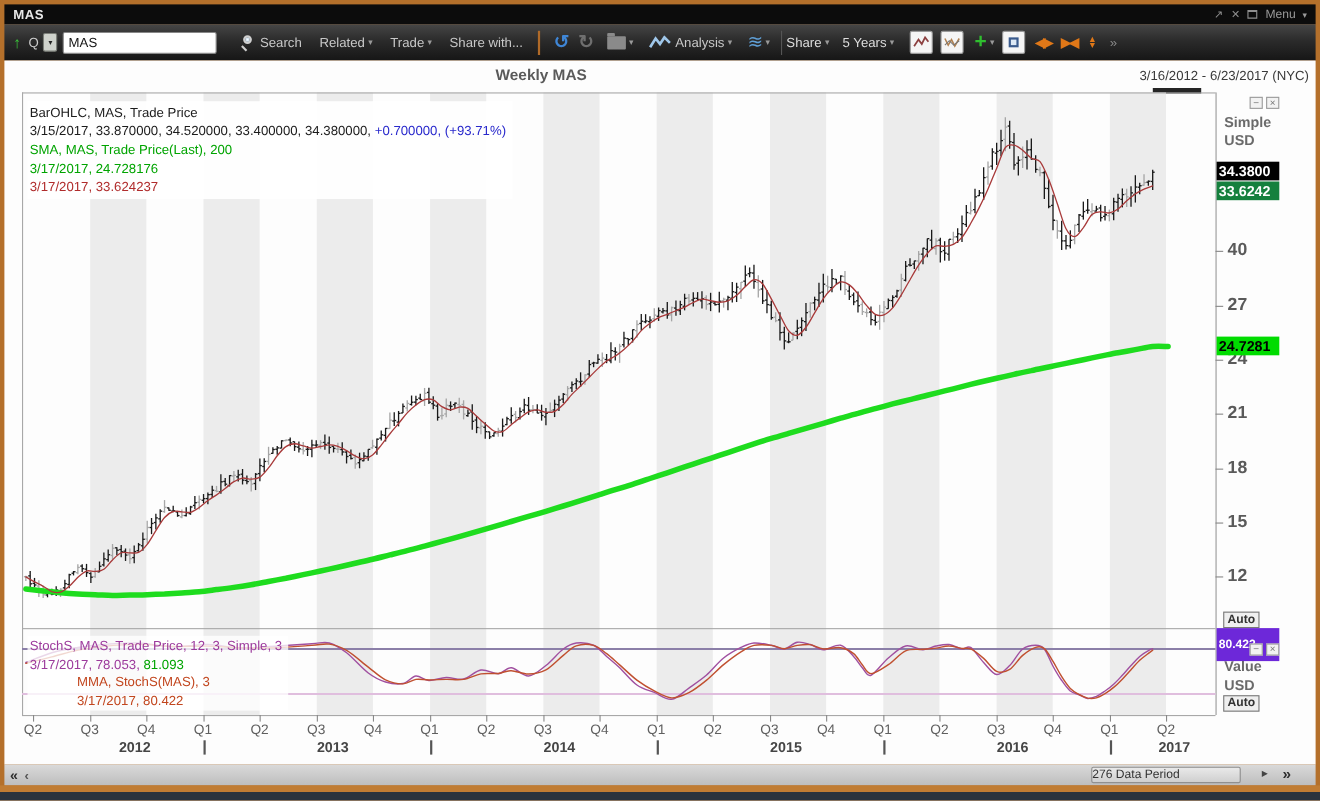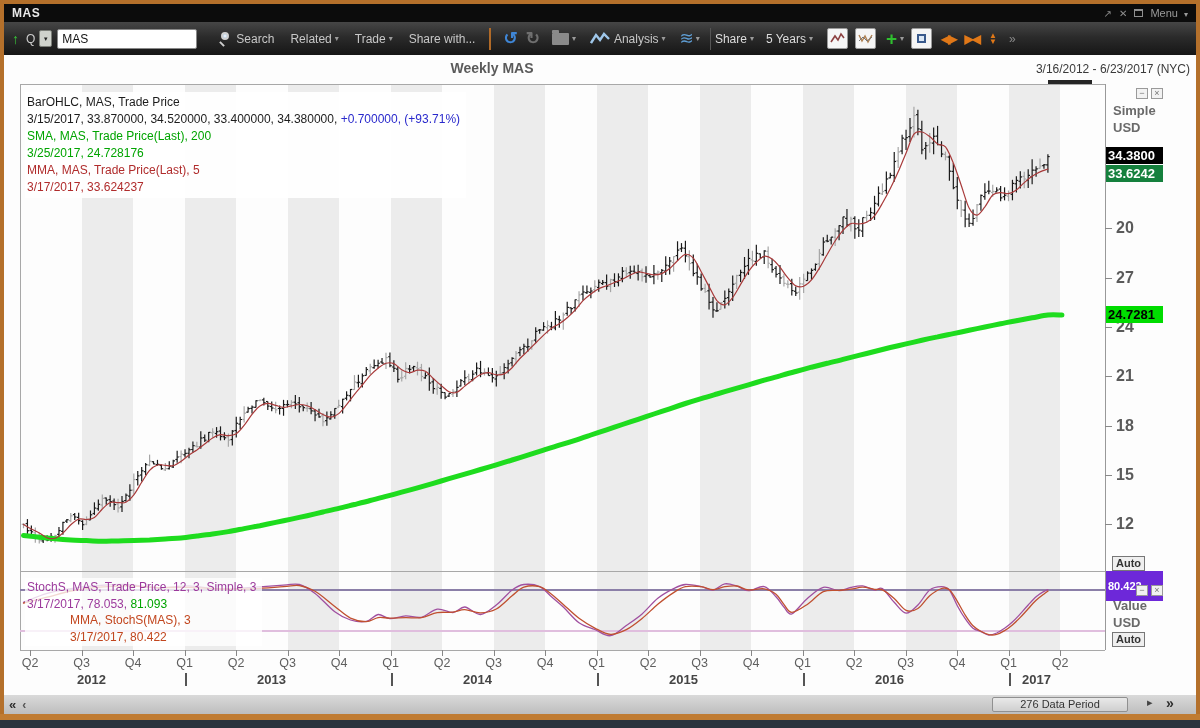--- a/index.html
+++ b/index.html
@@ -77,30 +77,30 @@
   .badge.green { background:#00dc00; color:#000; }
   .badge.stoch { background:#6d28d9; color:#fff; height:30px; font-size:11px; }
   .auto-btn { position:absolute; left:1112px; border:1px solid #777; background:#efefef; color:#333;
               font-size:11px; font-weight:bold; padding:0 3px; line-height:13px; z-index:5; }
   .mini-ic { position:absolute; width:12px; height:11px; border:1px solid #9a9a9a; background:#f2f2f2;
              color:#777; font-size:9px; line-height:9px; text-align:center; z-index:6; }
 
   
   .qtick { position:absolute; top:650px; width:1px; height:6px; background:#888; }
   .q-lab { position:absolute; top:656px; width:34px; margin-left:-17px; text-align:center; font-size:12.5px; color:#5f5f5f; }
-  .yr-lab { position:absolute; top:672px; width:60px; margin-left:-30px; text-align:left; font-size:13px; font-weight:bold; color:#454545; }
+  .yr-lab { position:absolute; top:672px; width:60px; margin-left:-30px; text-align:right; font-size:13px; font-weight:bold; color:#454545; }
   .yr-sep { position:absolute; top:673px; width:2px; height:13px; background:#555; }
 
   
   .scrollbar { position:absolute; left:4px; top:695px; width:1192px; height:19px;
                background:linear-gradient(#dadada,#bdbdbd); display:flex; align-items:center; }
   .sb-left { display:flex; align-items:center; gap:6px; margin-left:5px; color:#2e2e2e; font-weight:bold; font-size:13px; }
   .sb-sm { color:#555; font-size:12px; }
   .sb-btn { position:absolute; left:988px; top:2px; width:136px; height:15px; background:linear-gradient(#e9e9e9,#cfcfcf);
-            border:1px solid #909090; border-radius:2px; font-size:11px; color:#333; text-align:center; line-height:13px; }
+            border:1px solid #909090; border-radius:2px; font-size:11px; color:#333; text-align:left; line-height:13px; }
   .sb-r1 { position:absolute; left:1143px; top:1px; color:#444; font-size:11px; }
   .sb-r2 { position:absolute; left:1162px; top:0px; color:#2e2e2e; font-size:14px; font-weight:bold; }
   .bottom-strip { position:absolute; left:0; top:720px; width:1200px; height:8px; background:#2a333d; }
   .bottom-strip2 { position:absolute; left:0; top:714px; width:1200px; height:6px; background:#c07c33; }
 </style>
 </head>
 <body>
 
 <div class="screen">
 
@@ -986,38 +986,37 @@
       <line x1="0" y1="15" x2="1085" y2="15" stroke="#8b7fa8" stroke-width="2"></line>
       <line x1="0" y1="55.90909090909091" x2="1085" y2="55.90909090909091" stroke="#e0bede" stroke-width="2"></line>
       <path d="M3.5,27.272727272727273C7.4,25.8 19.3,20.7 27.1,18.4C35.0,16.1 42.9,14.9 50.8,13.6C58.7,12.4 65.2,11.6 74.4,10.9C83.6,10.2 95.4,9.2 105.9,9.5C116.4,9.9 127.0,12.7 137.5,13.0C148.0,13.2 158.5,10.7 169.0,10.9C179.5,11.1 190.0,14.1 200.5,14.3C211.0,14.5 221.5,13.0 232.0,12.3C242.5,11.6 255.7,10.7 263.5,10.2C271.4,9.8 274.0,8.2 279.3,9.5C284.6,10.9 289.1,13.9 295.1,18.4C301.0,23.0 308.9,32.4 314.8,36.8C320.7,41.3 325.3,43.4 330.5,45.0C335.8,46.6 341.7,47.3 346.3,46.4C350.9,45.5 354.2,40.0 358.1,39.5C362.0,39.1 365.3,43.4 369.9,43.6C374.5,43.9 380.4,41.1 385.7,40.9C390.9,40.7 396.2,43.4 401.4,42.3C406.7,41.1 411.9,34.9 417.2,34.1C422.5,33.3 428.4,37.8 433.0,37.5C437.6,37.2 440.2,31.7 444.8,32.0C449.4,32.4 455.3,39.9 460.5,39.5C465.8,39.2 471.0,34.1 476.3,30.0C481.6,25.9 487.5,18.4 492.1,15.0C496.7,11.6 499.3,10.1 503.9,9.5C508.5,9.0 515.0,9.5 519.6,11.6C524.2,13.6 527.5,18.4 531.5,21.8C535.4,25.2 538.7,27.7 543.3,32.0C547.9,36.4 553.8,44.0 559.0,47.7C564.3,51.5 569.5,52.4 574.8,54.5C580.1,56.7 585.3,61.4 590.6,60.7C595.8,60.0 601.1,54.1 606.3,50.5C611.6,46.8 616.8,43.4 622.1,38.9C627.3,34.3 632.6,27.4 637.8,23.2C643.1,19.0 649.0,15.9 653.6,13.6C658.2,11.4 660.8,9.9 665.4,9.5C670.0,9.2 676.6,10.7 681.2,11.6C685.8,12.5 689.1,15.5 693.0,15.0C696.9,14.5 700.9,9.5 704.8,8.9C708.8,8.2 712.7,9.8 716.6,10.9C720.6,12.0 723.9,15.6 728.5,15.7C733.1,15.8 739.6,10.6 744.2,11.6C748.8,12.6 752.8,18.4 756.0,21.8C759.3,25.2 761.3,29.2 763.9,32.0C766.5,34.9 767.9,40.3 771.8,38.9C775.7,37.4 782.3,27.6 787.6,23.2C792.8,18.8 798.1,13.5 803.3,12.3C808.6,11.0 814.5,15.7 819.1,15.7C823.7,15.7 827.0,13.1 830.9,12.3C834.8,11.5 838.8,10.5 842.7,10.9C846.7,11.4 851.3,14.5 854.5,15.0C857.8,15.5 859.1,11.6 862.4,13.6C865.7,15.7 870.3,23.2 874.2,27.3C878.2,31.4 882.1,37.7 886.1,38.2C890.0,38.6 893.9,33.9 897.9,30.0C901.8,26.1 905.8,18.1 909.7,15.0C913.6,11.9 918.2,11.6 921.5,11.6C924.8,11.6 926.8,11.8 929.4,15.0C932.0,18.2 934.7,25.9 937.3,30.7C939.9,35.5 942.5,39.9 945.2,43.6C947.8,47.4 950.4,51.0 953.0,53.2C955.7,55.3 958.3,55.5 960.9,56.6C963.5,57.7 966.2,59.8 968.8,60.0C971.4,60.2 974.1,59.1 976.7,58.0C979.3,56.8 981.9,55.0 984.6,53.2C987.2,51.4 989.8,49.4 992.4,47.0C995.1,44.7 997.7,41.7 1000.3,38.9C1002.9,36.0 1005.6,32.8 1008.2,30.0C1010.8,27.2 1013.5,24.1 1016.1,21.8C1018.7,19.5 1022.0,17.5 1024.0,16.4C1025.9,15.2 1027.2,15.0 1027.9,14.7" fill="none" stroke="#a050a0" stroke-width="1.3" stroke-linecap="round" stroke-linejoin="round"></path>
       <path d="M3.5,28.072727272727274C7.4,27.1 19.3,24.2 27.1,22.2C35.0,20.2 42.9,17.6 50.8,16.0C58.7,14.4 65.2,13.5 74.4,12.6C83.6,11.7 95.4,10.8 105.9,10.8C116.4,10.8 127.0,12.4 137.5,12.6C148.0,12.9 158.5,12.2 169.0,12.4C179.5,12.6 190.0,13.8 200.5,14.0C211.0,14.2 221.5,14.1 232.0,13.8C242.5,13.4 255.7,12.2 263.5,11.7C271.4,11.2 274.0,9.8 279.3,10.6C284.6,11.3 289.1,12.8 295.1,16.3C301.0,19.7 308.9,27.0 314.8,31.5C320.7,36.0 325.3,40.5 330.5,43.1C335.8,45.6 341.7,46.8 346.3,46.7C350.9,46.6 354.2,43.2 358.1,42.6C362.0,42.0 365.3,43.1 369.9,43.1C374.5,43.1 380.4,42.7 385.7,42.6C390.9,42.5 396.2,43.5 401.4,42.6C406.7,41.8 411.9,38.5 417.2,37.6C422.5,36.7 428.4,37.7 433.0,37.2C437.6,36.7 440.2,34.5 444.8,34.7C449.4,34.8 455.3,38.0 460.5,37.8C465.8,37.7 471.0,36.8 476.3,34.0C481.6,31.1 487.5,24.4 492.1,20.8C496.7,17.2 499.3,13.7 503.9,12.2C508.5,10.6 515.0,10.5 519.6,11.7C524.2,12.9 527.5,16.3 531.5,19.2C535.4,22.2 538.7,25.4 543.3,29.4C547.9,33.5 553.8,39.4 559.0,43.3C564.3,47.2 569.5,50.4 574.8,53.1C580.1,55.8 585.3,59.2 590.6,59.4C595.8,59.7 601.1,57.3 606.3,54.7C611.6,52.0 616.8,47.8 622.1,43.5C627.3,39.3 632.6,33.5 637.8,29.2C643.1,24.9 649.0,20.5 653.6,17.6C658.2,14.7 660.8,12.7 665.4,11.7C670.0,10.7 676.6,11.2 681.2,11.7C685.8,12.2 689.1,14.7 693.0,14.7C696.9,14.7 700.9,12.3 704.8,11.7C708.8,11.1 712.7,10.5 716.6,11.0C720.6,11.6 723.9,14.4 728.5,14.9C733.1,15.3 739.6,13.0 744.2,13.8C748.8,14.5 752.8,16.6 756.0,19.2C759.3,21.8 761.3,26.4 763.9,29.4C766.5,32.5 767.9,37.4 771.8,37.4C775.7,37.4 782.3,32.7 787.6,29.2C792.8,25.8 798.1,19.0 803.3,16.7C808.6,14.4 814.5,15.8 819.1,15.3C823.7,14.9 827.0,14.7 830.9,14.2C834.8,13.7 838.8,12.1 842.7,12.2C846.7,12.2 851.3,14.0 854.5,14.4C857.8,14.9 859.1,13.4 862.4,14.9C865.7,16.4 870.3,20.1 874.2,23.5C878.2,26.9 882.1,33.7 886.1,35.3C890.0,37.0 893.9,36.0 897.9,33.5C901.8,31.1 905.8,24.1 909.7,20.8C913.6,17.5 918.2,14.6 921.5,13.5C924.8,12.5 926.8,12.5 929.4,14.7C932.0,16.8 934.7,22.0 937.3,26.3C939.9,30.5 942.5,36.0 945.2,40.1C947.8,44.2 950.4,48.1 953.0,50.8C955.7,53.5 958.3,54.8 960.9,56.3C963.5,57.7 966.2,59.1 968.8,59.7C971.4,60.2 974.1,60.1 976.7,59.4C979.3,58.8 981.9,57.2 984.6,55.6C987.2,54.0 989.8,52.1 992.4,49.9C995.1,47.7 997.7,45.1 1000.3,42.4C1002.9,39.7 1005.6,36.6 1008.2,33.8C1010.8,30.9 1013.5,27.8 1016.1,25.3C1018.7,22.9 1022.0,20.5 1024.0,19.0C1025.9,17.4 1027.2,16.6 1027.9,16.1" fill="none" stroke="#c05030" stroke-width="1.3" stroke-linecap="round" stroke-linejoin="round"></path>
     </svg>
 
   <div class="legend-main">
     <div class="lg-black">BarOHLC, MAS, Trade Price</div>
     <div class="lg-black"><span>3/15/2017, 33.870000, 34.520000, 33.400000, 34.380000, </span><span class="lg-blue">+0.700000, (+93.71%)</span></div>
     <div class="lg-green">SMA, MAS, Trade Price(Last),  200</div>
-    <div class="lg-green">3/25/2017, 24.728176</div>
-    <div class="lg-red">MMA, MAS, Trade Price(Last),  5</div>
+    <div class="lg-green">3/17/2017, 24.728176</div>
     <div class="lg-red">3/17/2017, 33.624237</div>
   </div>
   <div class="legend-stoch">
     <div class="lg-purple">StochS, MAS, Trade Price,  12, 3, Simple, 3</div>
     <div class="lg-purple"><span>3/17/2017, 78.053, </span><span class="lg-green">81.093</span></div>
     <div class="lg-orange">MMA, StochS(MAS),  3</div>
     <div class="lg-orange">3/17/2017, 80.422</div>
   </div>
 
   <div class="mini-ic" style="left:1136px; top:88px;">−</div>
   <div class="mini-ic" style="left:1151px; top:88px;">×</div>
   <div class="axis-cap" style="top:103px;">Simple</div>
   <div class="axis-cap" style="top:120px;">USD</div>
   <div id="price-ticks">
       <div class="ptick" style="top: 228.486px;"></div>
-      <div class="ptick-lbl" style="top: 219.486px;">20</div>
+      <div class="ptick-lbl" style="top: 219.486px;">40</div>
       <div class="ptick" style="top: 277.743px;"></div>
       <div class="ptick-lbl" style="top: 268.743px;">27</div>
       <div class="ptick" style="top: 327px;"></div>
       <div class="ptick-lbl" style="top: 318px;">24</div>
       <div class="ptick" style="top: 376.257px;"></div>
       <div class="ptick-lbl" style="top: 367.257px;">21</div>
       <div class="ptick" style="top: 425.514px;"></div>
       <div class="ptick-lbl" style="top: 416.514px;">18</div>
       <div class="ptick" style="top: 474.77px;"></div>
       <div class="ptick-lbl" style="top: 465.77px;">15</div>

